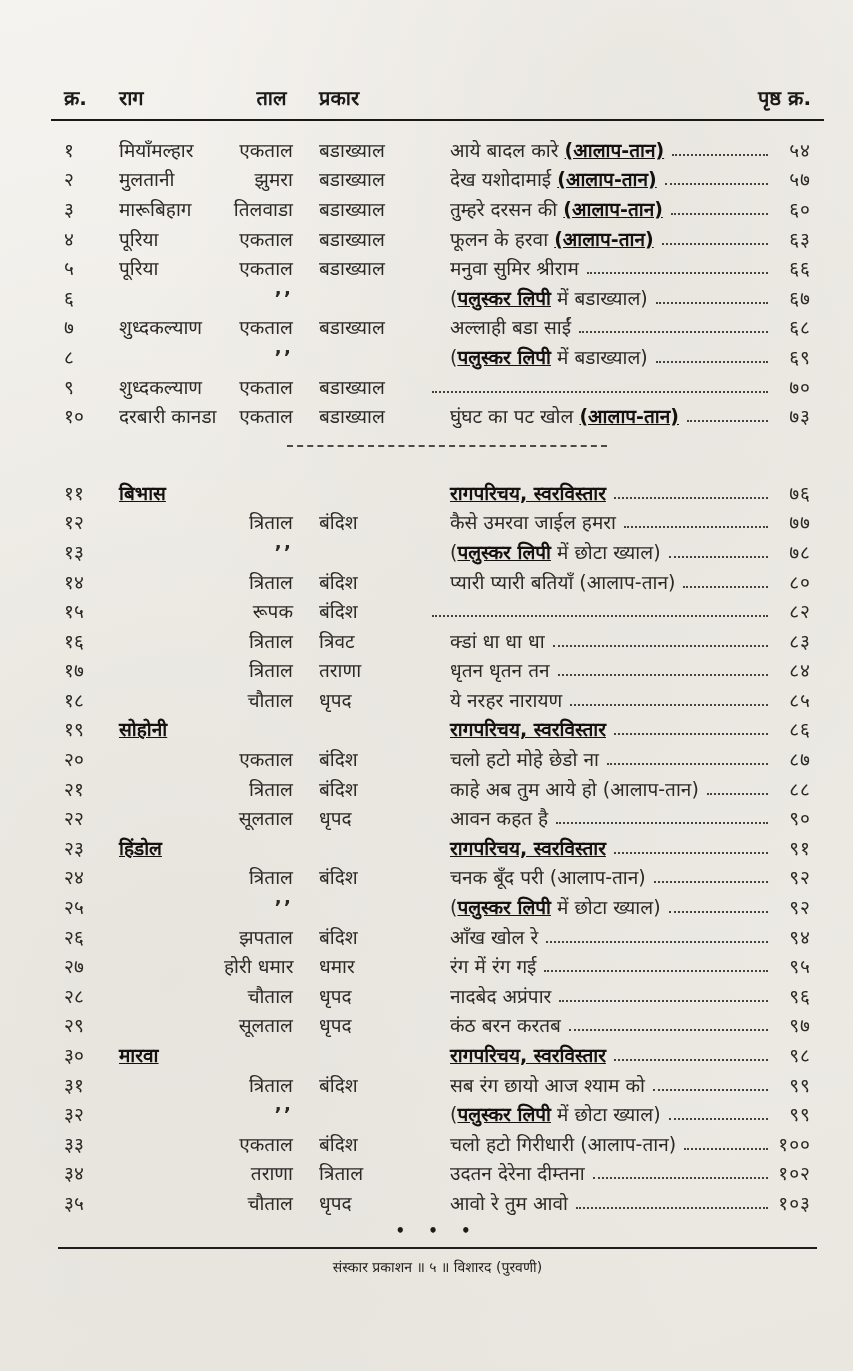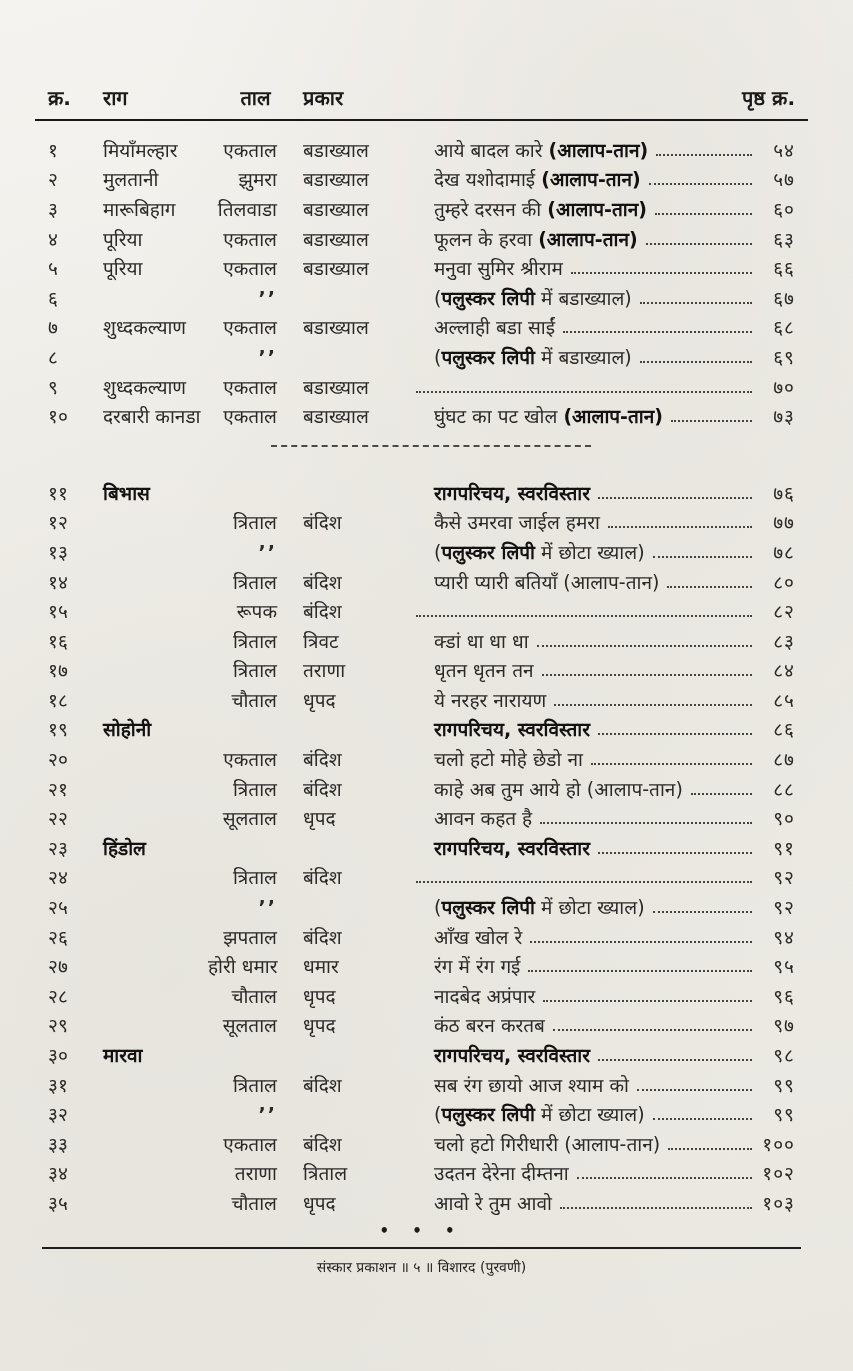--- a/index.html
+++ b/index.html
@@ -9,21 +9,21 @@
     background:#e7e4de;
   }
   .sheet {
     position:relative; width:853px; height:1371px;
     background:
       radial-gradient(ellipse at 75% 15%, rgba(210,206,198,0.30), transparent 55%),
       radial-gradient(ellipse at 20% 70%, rgba(208,204,196,0.22), transparent 60%),
       linear-gradient(165deg,#f5f3ef 0%, #efede7 45%, #eae7e1 100%);
     color:#2b2926;
   }
-  .content { position:absolute; left:48px; top:84px; width:747px; }
+  .content { position:absolute; left:64px; top:84px; width:747px; }
 
   
   .head-row { display:flex; align-items:baseline; font-weight:bold; font-size:20px; color:#1c1a18; }
   .h-sr { width:55px; }
   .h-raga { width:105px; }
   .h-tala { width:95px; text-align:center; }
   .h-prakar { width:105px; }
   .h-fill { flex:1; }
   .h-page { text-align:right; white-space:nowrap; }
   .head-rule { border-top:2.5px solid #1b1917; margin:8px -13px 0 -13px; }
@@ -38,21 +38,21 @@
   
   .rows { margin-top:14px; }
   .row { display:flex; align-items:center; height:29.6px; font-size:19px; white-space:nowrap; }
   .c-sr { width:55px; flex:none; }
   .c-raga { width:105px; flex:none; overflow:visible; }
   .c-tala { width:95px; flex:none; text-align:right; padding-right:26px; box-sizing:border-box; }
   .c-prakar { width:105px; flex:none; }
   .c-song { flex:none; padding-left:26px; }
   .leader { flex:1 1 auto; min-width:10px; border-bottom:2.4px dotted #45423e; transform:translateY(5px); margin:0 5px 0 8px; }
   .c-page { flex:none; min-width:38px; text-align:right; letter-spacing:1px; }
-  .b { font-weight:bold; color:#141210; }
+  .b { font-weight:bold; color:#141210;text-decoration:underline; }
   .ditto { letter-spacing:2px; font-weight:bold; }
 
   .divider { height:33px; }
   .divider .dash { display:block; width:320px; margin:14px 0 0 223px; border-top:2.4px dashed #4d4a46; }
 
   
   .end-dots { text-align:center; font-size:15px; letter-spacing:9px; color:#1d1b19; margin-top:4px; font-weight:bold; }
   .foot-rule { border-top:2.2px solid #201e1c; margin:7px -6px 0 -6px; }
   .imprint { text-align:center; font-size:14px; margin-top:8px; color:#24221f; }
 </style>
@@ -280,20 +280,21 @@
           <span class="c-prakar"></span>
           <span class="c-song"><span class="b">रागपरिचय, स्वरविस्तार</span></span>
           <span class="leader"></span>
           <span class="c-page">९१</span>
         </div>
         <div class="row">
           <span class="c-sr">२४</span>
           <span class="c-raga"></span>
           <span class="c-tala">त्रिताल</span>
           <span class="c-prakar">बंदिश</span>
+          <span class="c-song"><span class="">चनक बूँद परी (आलाप-तान)</span></span>
           <span class="leader"></span>
           <span class="c-page">९२</span>
         </div>
         <div class="row">
           <span class="c-sr">२५</span>
           <span class="c-raga"></span>
           <span class="c-tala ditto">’’</span>
           <span class="c-prakar"></span>
           <span class="c-song"><span class="">(</span><span class="b">पलुस्कर लिपी</span><span class=""> में छोटा ख्याल)</span></span>
           <span class="leader"></span>

